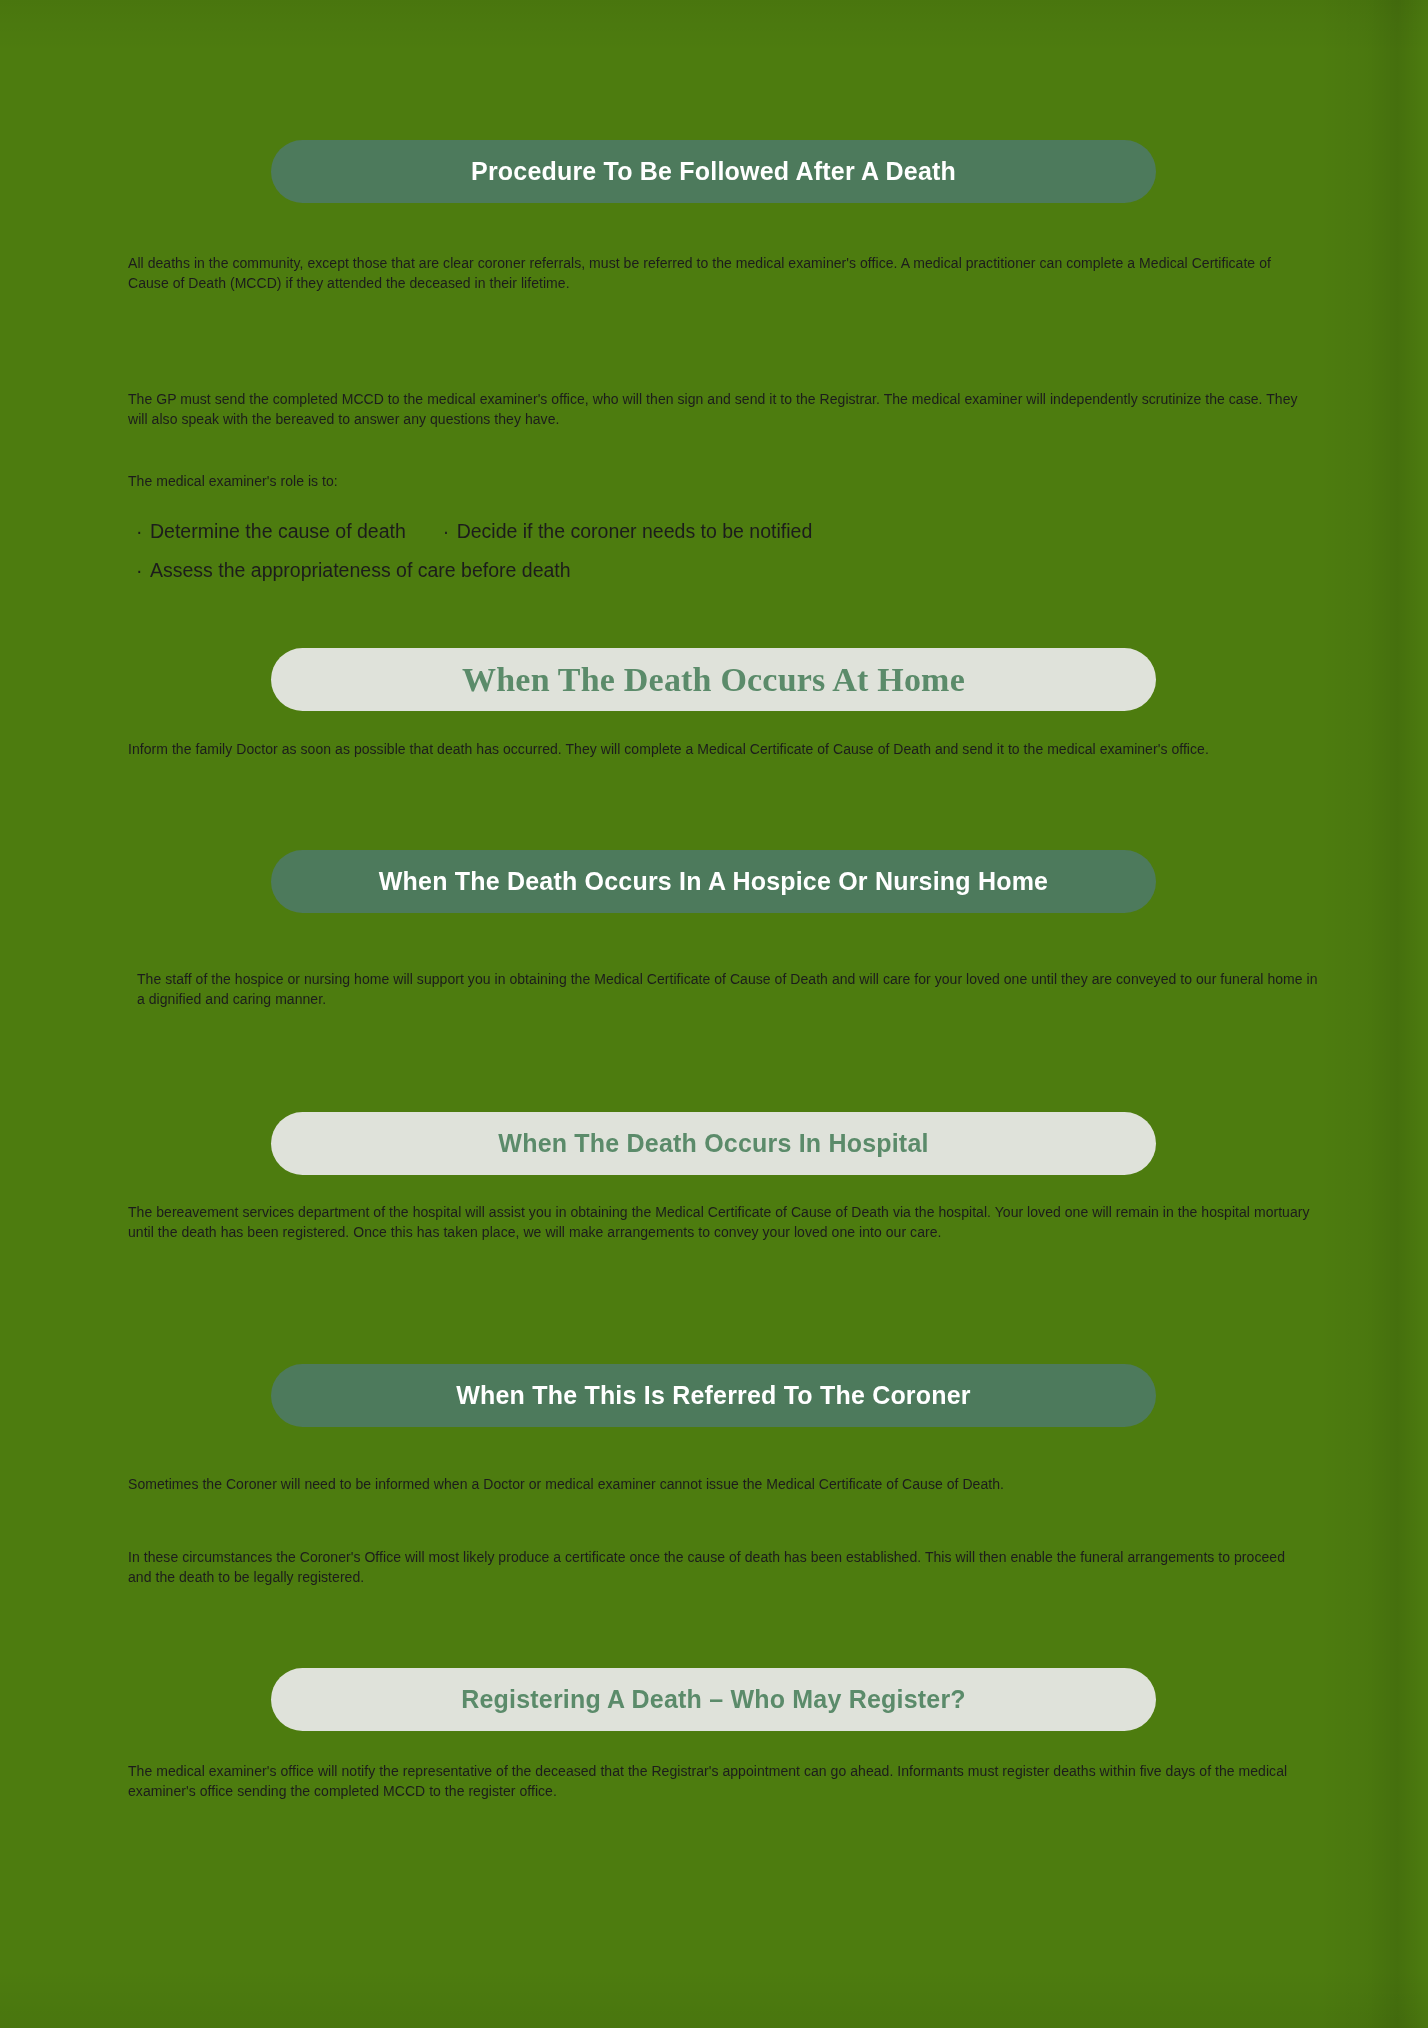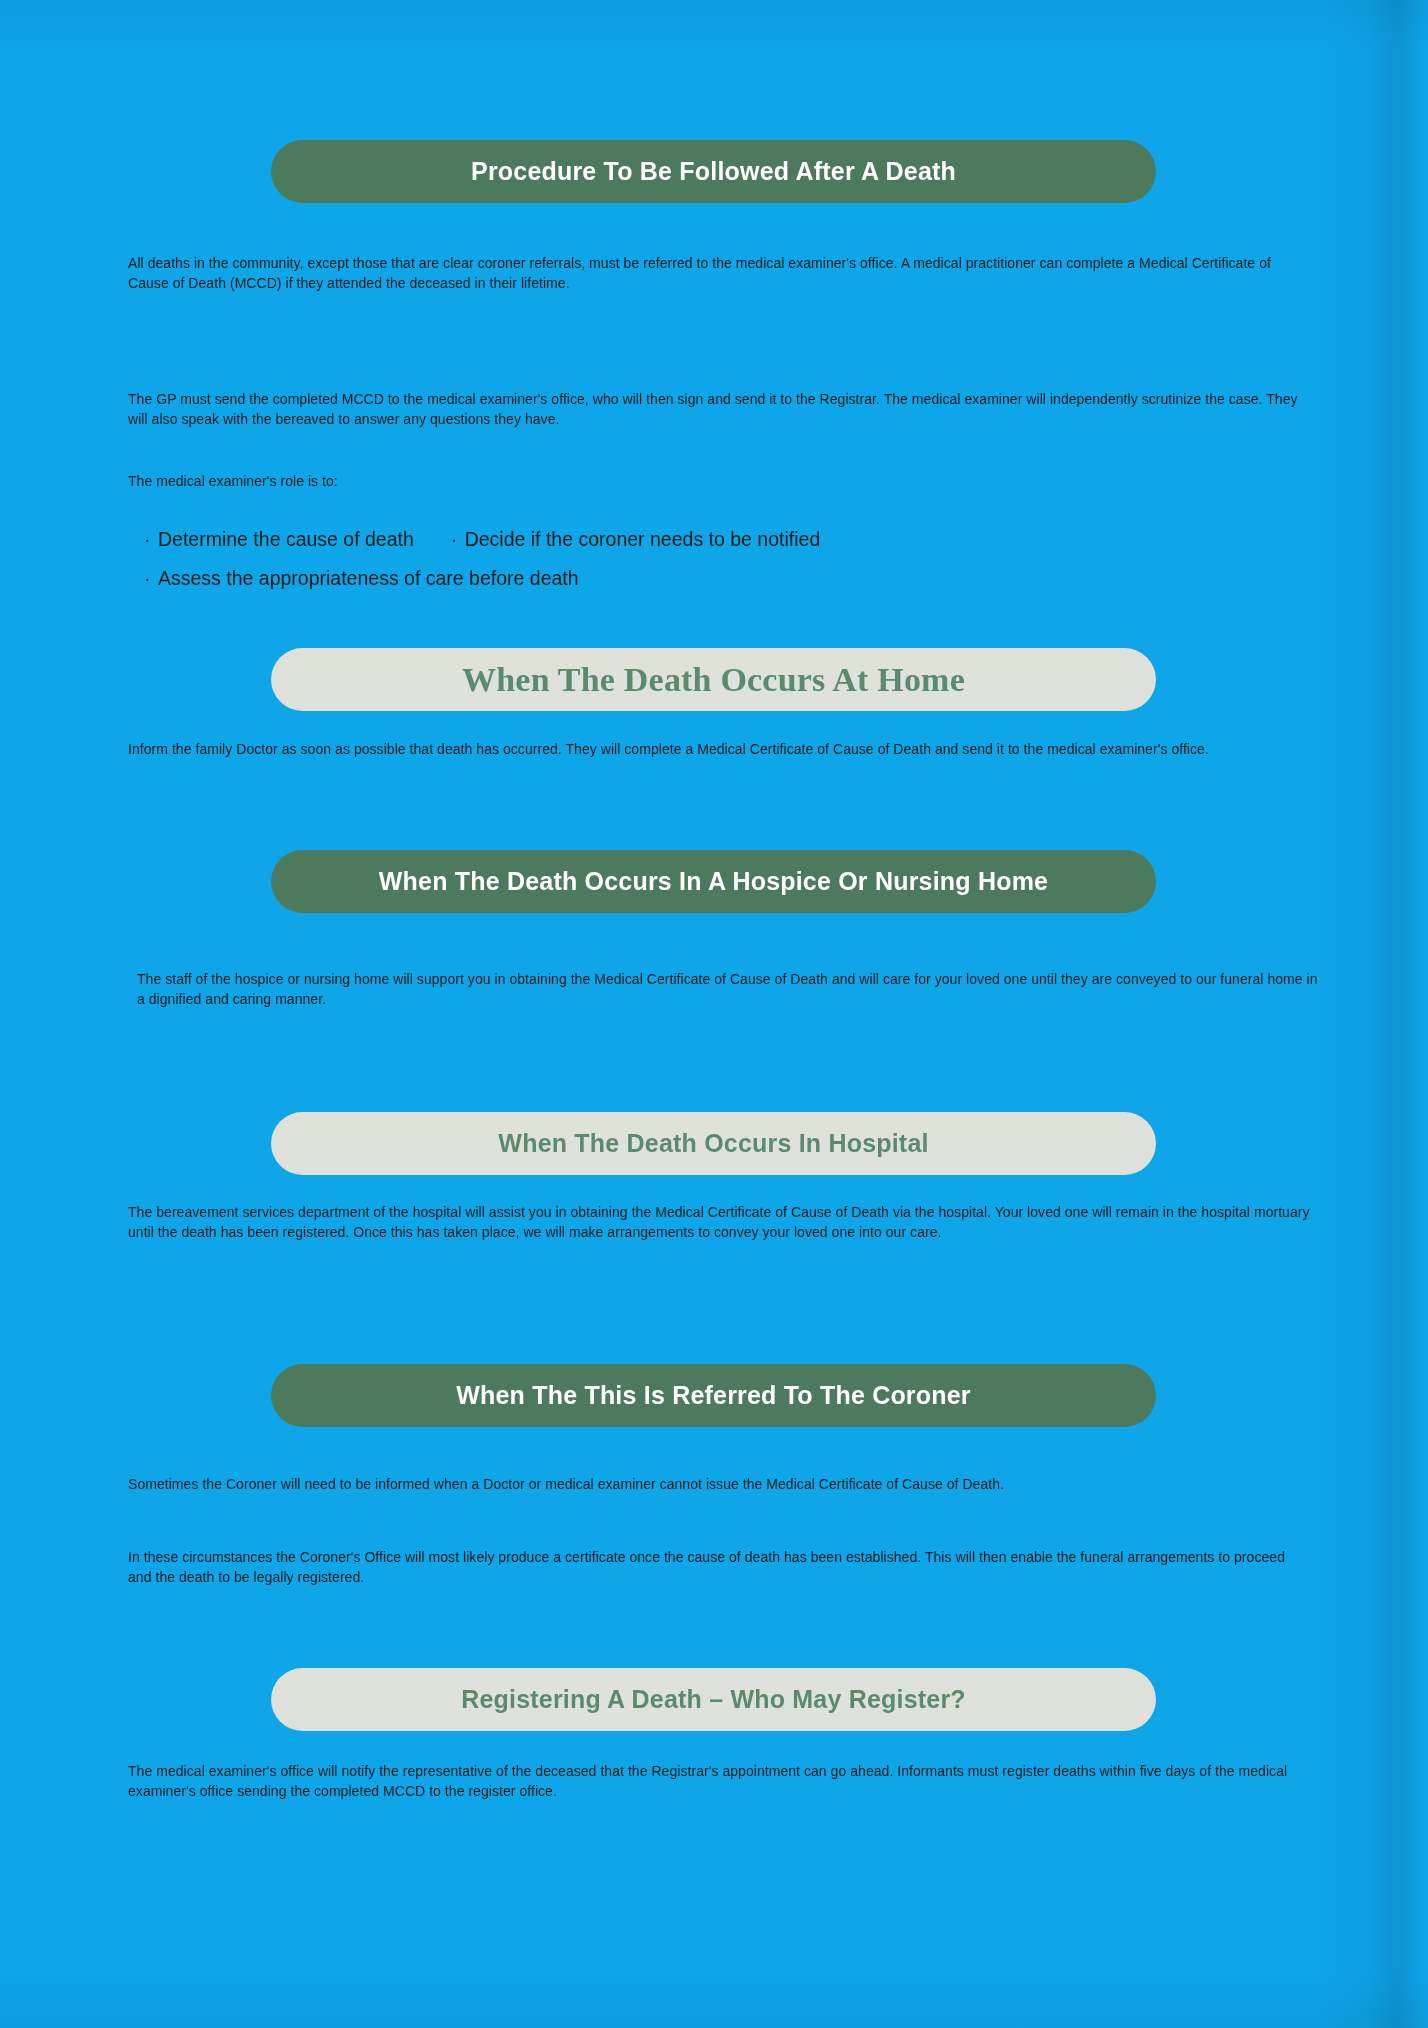--- a/index.html
+++ b/index.html
@@ -11,21 +11,21 @@
     width: 1428px;
     height: 2028px;
     font-family: "Liberation Sans", sans-serif;
     color: #1a1a1a;
     overflow: hidden;
   }
   .page {
     position: relative;
     width: 1428px;
     height: 2028px;
-    background: #0ea5e9;
+    background: #4d7c0f;
   }
   
   .page-shadow-right {
     position: absolute;
     top: 0;
     right: 0;
     width: 110px;
     height: 2028px;
     background: linear-gradient(to right, rgba(255,255,255,0) 0%, rgba(0,0,0,0.035) 45%, rgba(0,0,0,0.10) 72%, rgba(255,255,255,0) 100%);
     pointer-events: none;
@@ -75,21 +75,21 @@
   }
 
   p.body {
     margin: 0;
     font-size: 14px;
     line-height: 1.42;
     color: #1c1c1c;
     letter-spacing: 0.05px;
   }
   .bullet-line {
-    margin: 16px;
+    margin: 8px;
     font-size: 19.5px;
     line-height: 1.42;
     color: #1c1c1c;
   }
   .bullet-line .dot {
     display: inline-block;
     width: 14px;
   }
 </style>
 </head>

